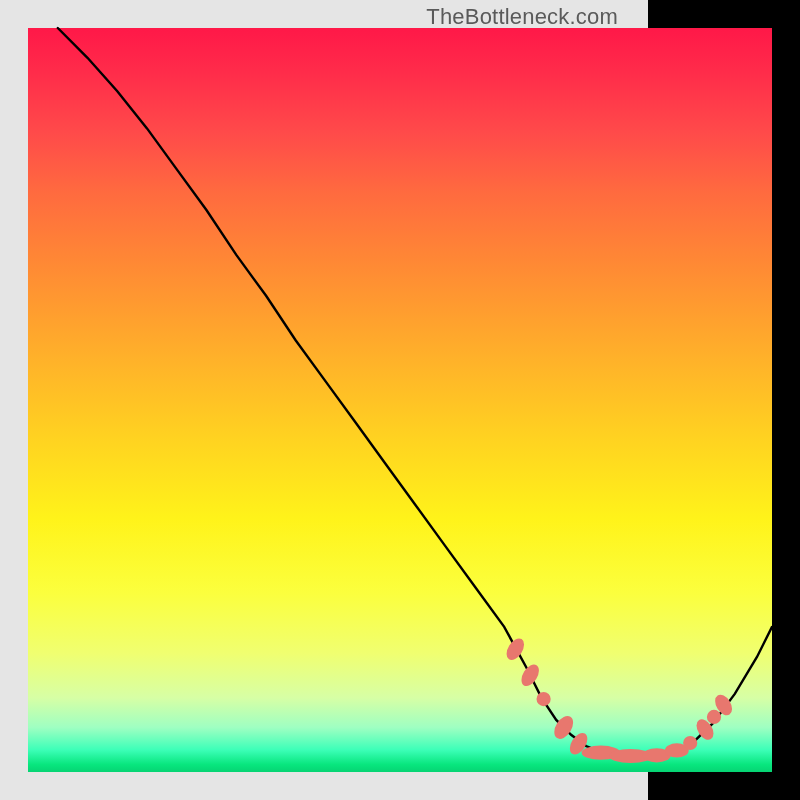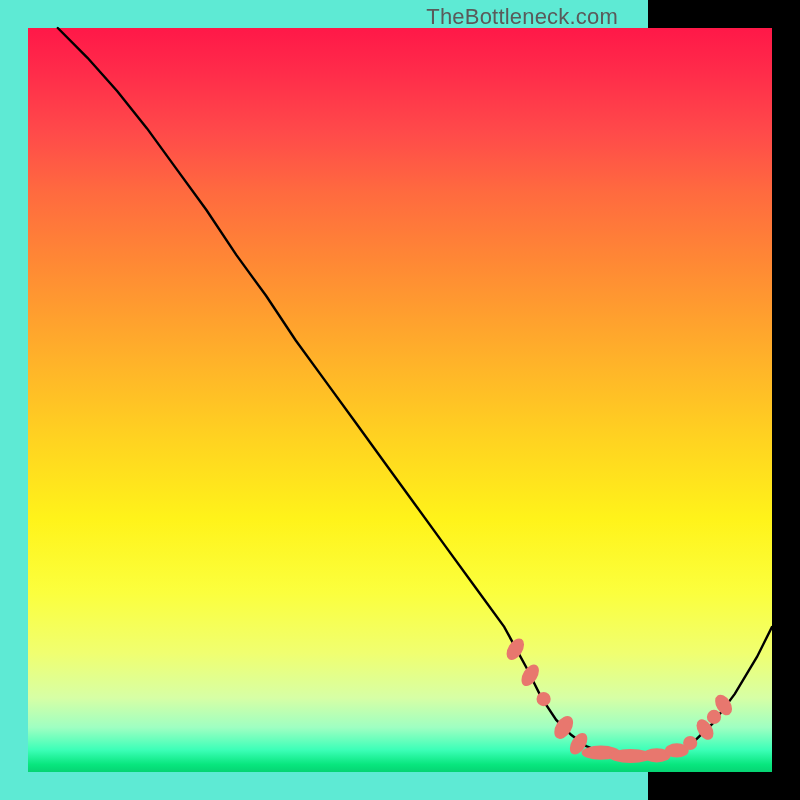--- a/index.html
+++ b/index.html
@@ -10,21 +10,21 @@
     background: #000;
     overflow: hidden;
     font-family: Arial, Helvetica, sans-serif;
   }
   .frame {
     position: absolute;
     top: 0;
     left: 0;
     width: 648px;
     height: 800px;
-    background: #5eead4;
+    background: #e5e5e5;
   }
   .plot-area {
     position: absolute;
     top: 28px;
     left: 28px;
     width: 744px;
     height: 744px;
     
     background: linear-gradient(
       to bottom,

